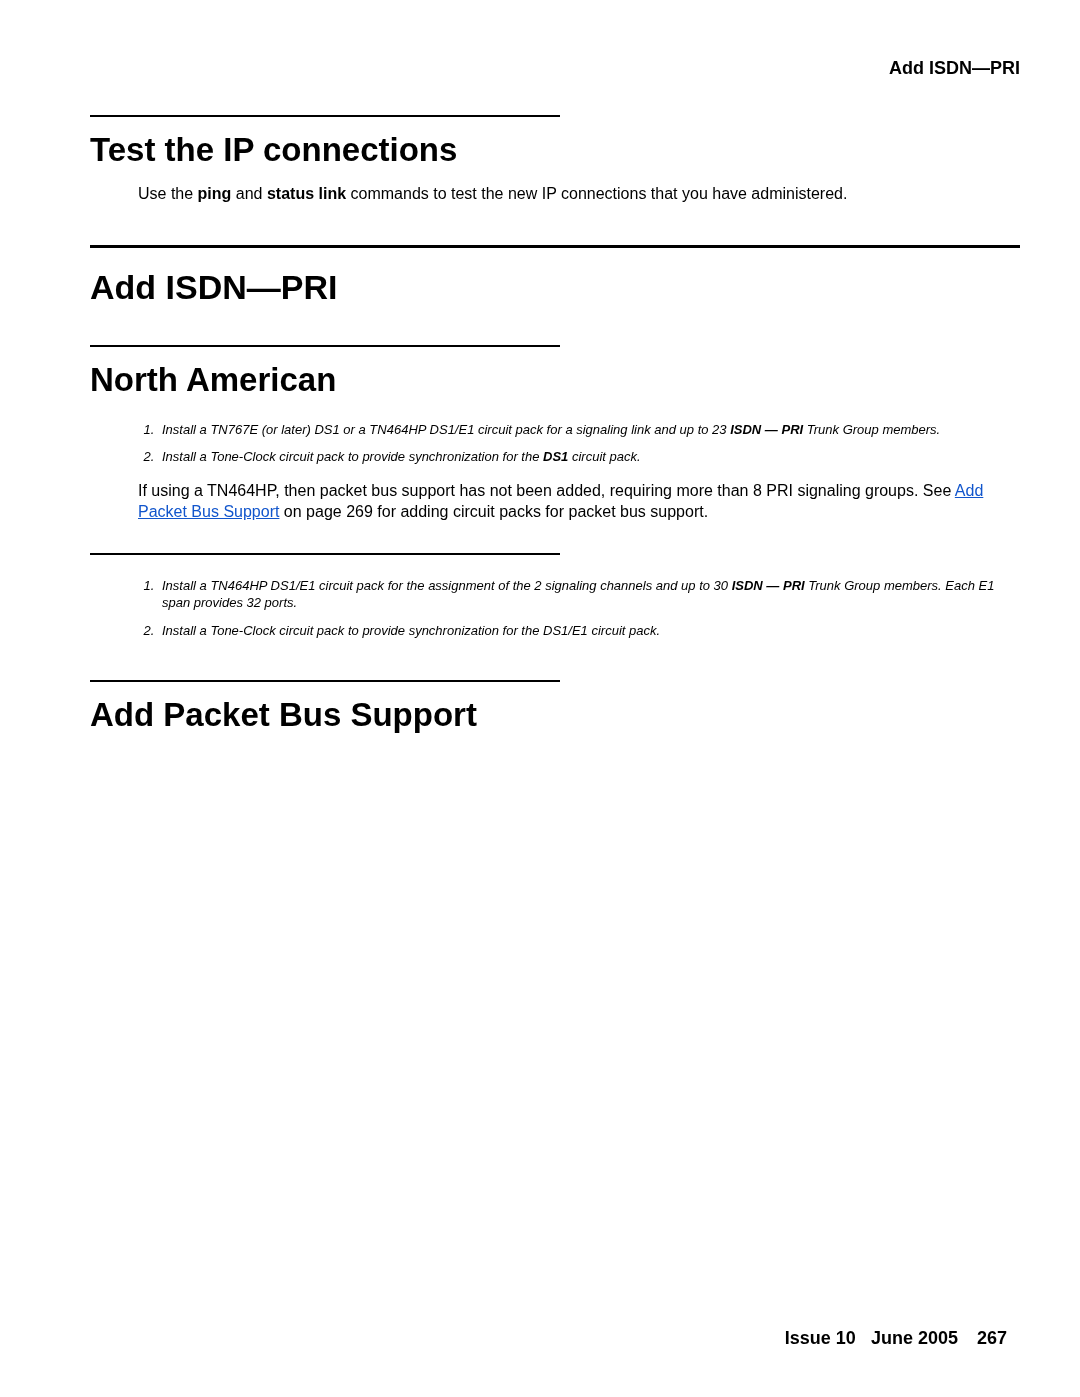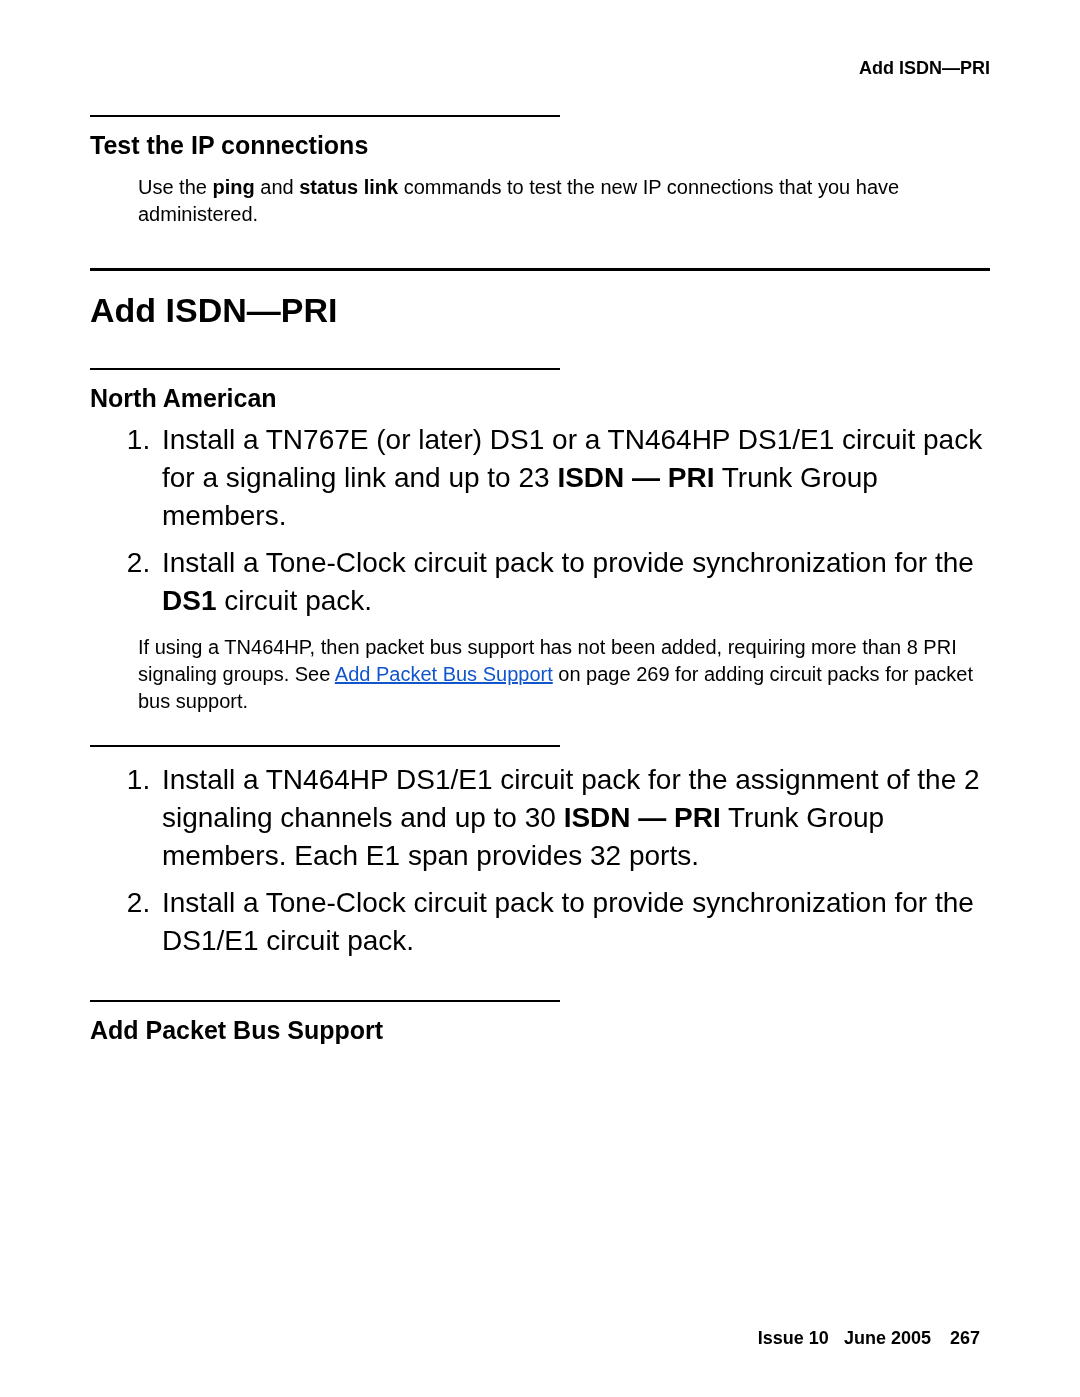--- a/index.html
+++ b/index.html
@@ -5,21 +5,21 @@
   html, body {
     margin: 0;
     padding: 0;
     background: #ffffff;
     width: 1080px;
   }
   .page {
     box-sizing: border-box;
     width: 1080px;
     min-height: 1397px;
-    padding: 58px 90px 40px 90px;
+    padding: 58px 60px 40px 90px;
     font-family: Arial, Helvetica, sans-serif;
     color: #000;
     position: relative;
   }
   .running-header {
     text-align: right;
     font-weight: bold;
     font-size: 18px;
     margin-bottom: 36px;
   }
@@ -36,52 +36,53 @@
     margin: 40px 0 20px 0;
   }
   .gap-large { height: 38px; }
   .gap-med   { height: 30px; }
   .h1 {
     font-size: 34px;
     font-weight: bold;
     margin: 0 0 0 0;
   }
   .h2 {
-    font-size: 25px;
+    font-size: 33px;
     font-weight: bold;
     margin: 0 0 0 0;
   }
   .body-block {
     margin-left: 48px;
-    font-size: 20px;
+    font-size: 16px;
     line-height: 1.35;
   }
   .body-para {
     margin: 14px 0 0 0;
   }
   ol.steps {
-    margin: 8px 0 0 0;
+    margin: 22px 0 0 0;
     padding-left: 68px;
-    font-size: 28px;
+    font-size: 13px;
     line-height: 1.35;
+    font-style: italic;
   }
   ol.steps li {
     margin-bottom: 10px;
     padding-left: 4px;
   }
   .bold { font-weight: bold; }
   .link {
     color: #1155cc;
     text-decoration: underline;
     cursor: pointer;
   }
   .footer {
     position: absolute;
     bottom: 48px;
-    right: 100px;
+    right: 73px;
     font-size: 18px;
     font-weight: bold;
   }
   .footer .pnum { margin-left: 14px; }
 </style>
 </head>
 <body>
 
 <div class="page">
 

